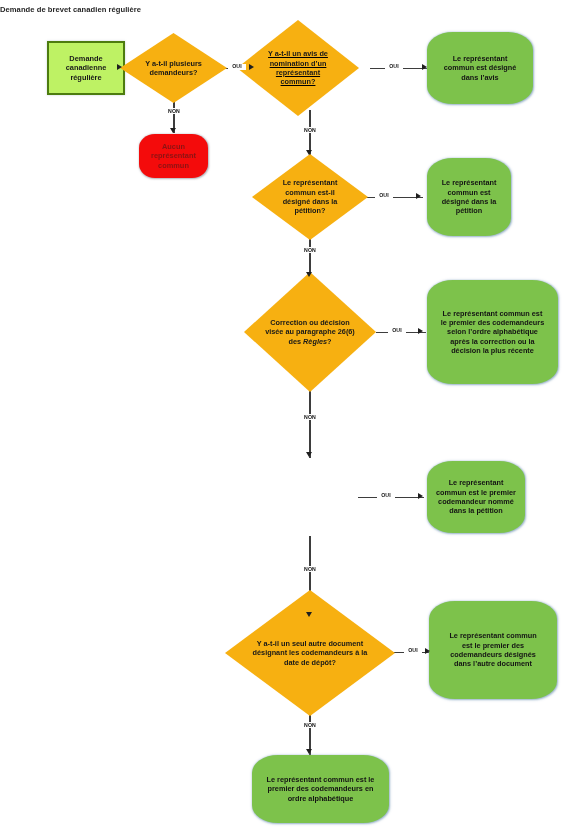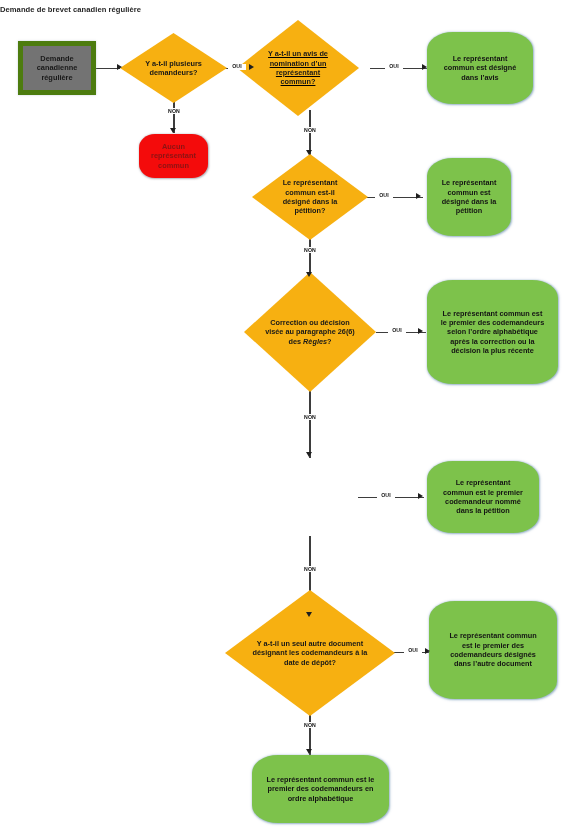--- a/index.html
+++ b/index.html
@@ -41,23 +41,24 @@
   .node .txt {
     position: relative;
     z-index: 3;
     line-height: 1.28;
     font-weight: bold;
     padding: 0 3px;
   }
 
   
   .start-box {
-    background: #737373;
-    border: 5px solid #4d7c0f;
+    background: #bef264;
+    border: 2px solid #4d7c0f;
     box-shadow: 0 0 2px rgba(150,170,190,0.55);
+    margin-left: 29px;
   }
   .start-box .txt {
     font-size: 7.4px;
     color: #1a1a1a;
   }
 
   
   .diamond {
     background: transparent;
   }
@@ -243,21 +244,21 @@
     <div class="shape"></div>
     <div class="txt" style="width:104px;"><span>Correction ou décision visée au paragraphe 26(6) des </span><span class="italic">Règles</span><span>?</span></div>
   </div>
 
   <div class="node green-box" style="left:427px; top:280px; width:131px; height:104px;">
     <div class="shape"></div>
     <div class="txt" style="width:112px;">Le représentant commun est le premier des codemandeurs selon l’ordre alphabétique après la correction ou la décision la plus récente</div>
   </div>
 
 
-  <div class="node green-box" style="left:427px; top:461px; width:112px; height:72px;">
+  <div class="node green-box" style="left:427px; top:461px; width:98px; height:72px;">
     <div class="shape"></div>
     <div class="txt" style="width:88px;">Le représentant commun est le premier codemandeur nommé dans la pétition</div>
   </div>
 
   <div class="node diamond" style="left:225px; top:590px; width:170px; height:126px;">
     <div class="shape"></div>
     <div class="txt" style="width:132px;">Y a-t-il un seul autre document désignant les codemandeurs à la date de dépôt?</div>
   </div>
 
   <div class="node green-box" style="left:429px; top:601px; width:128px; height:98px;">

